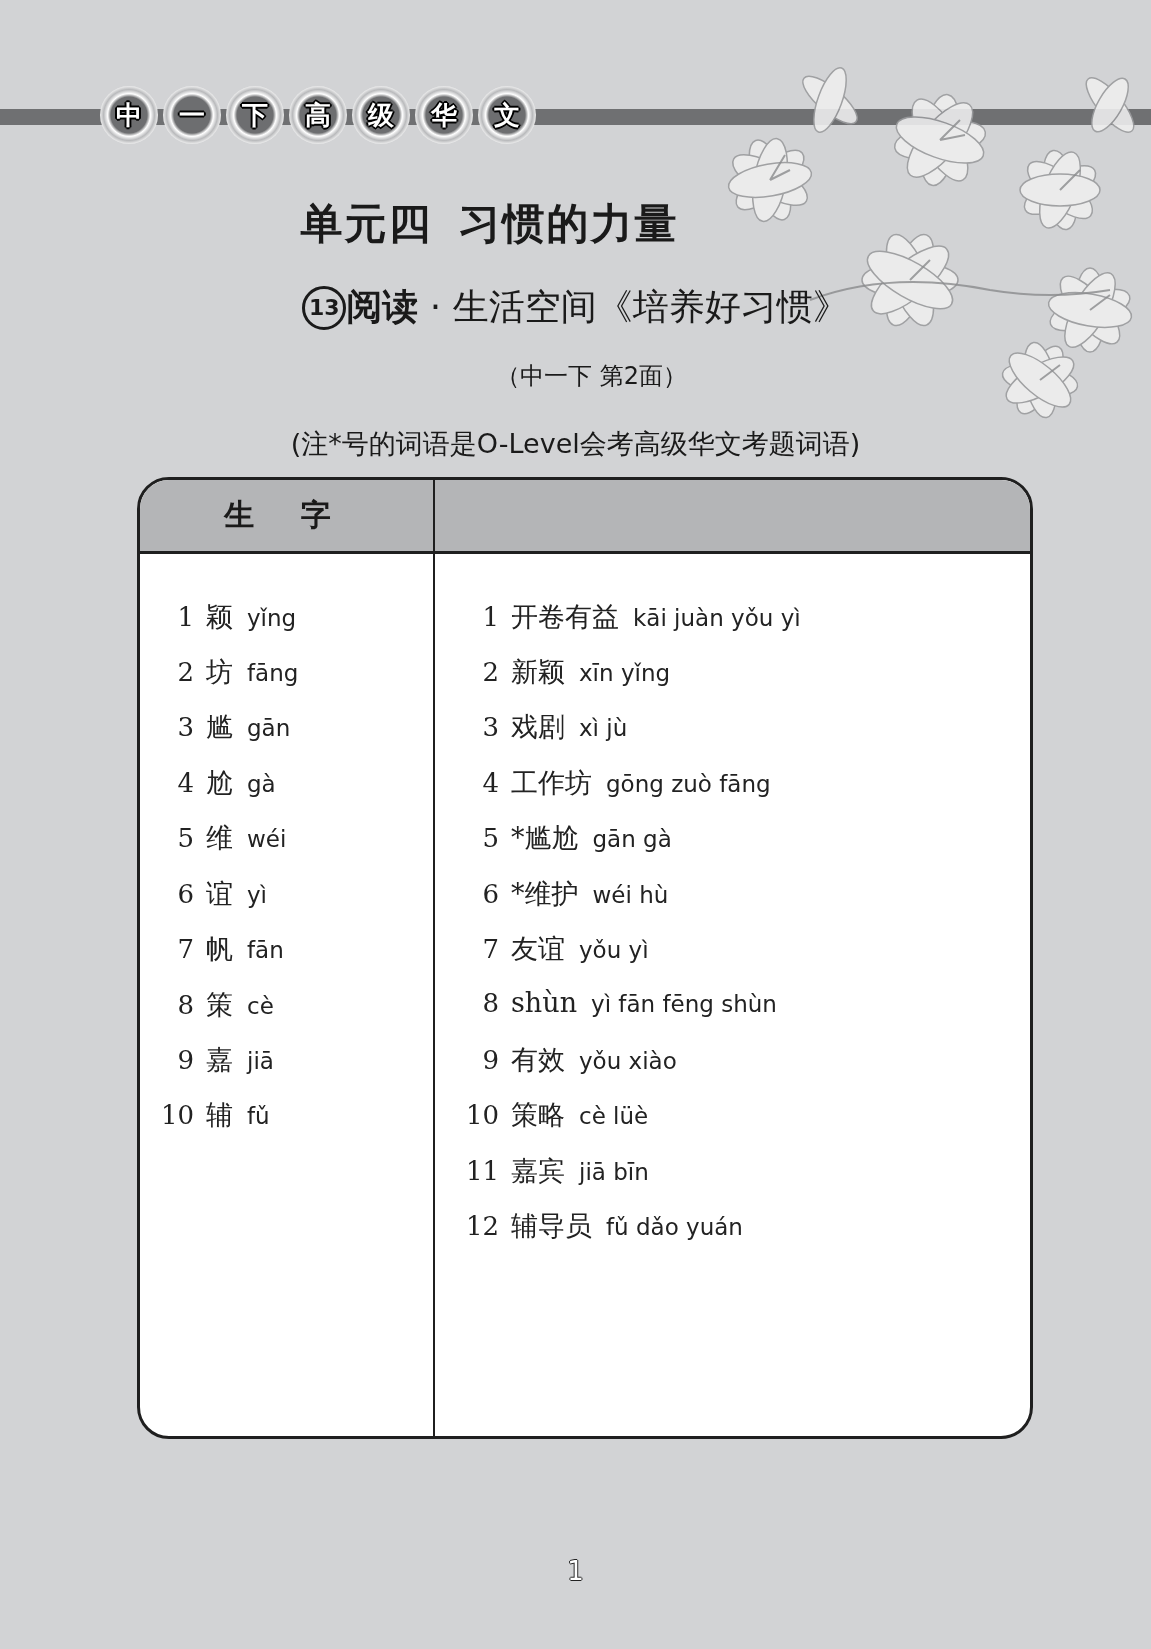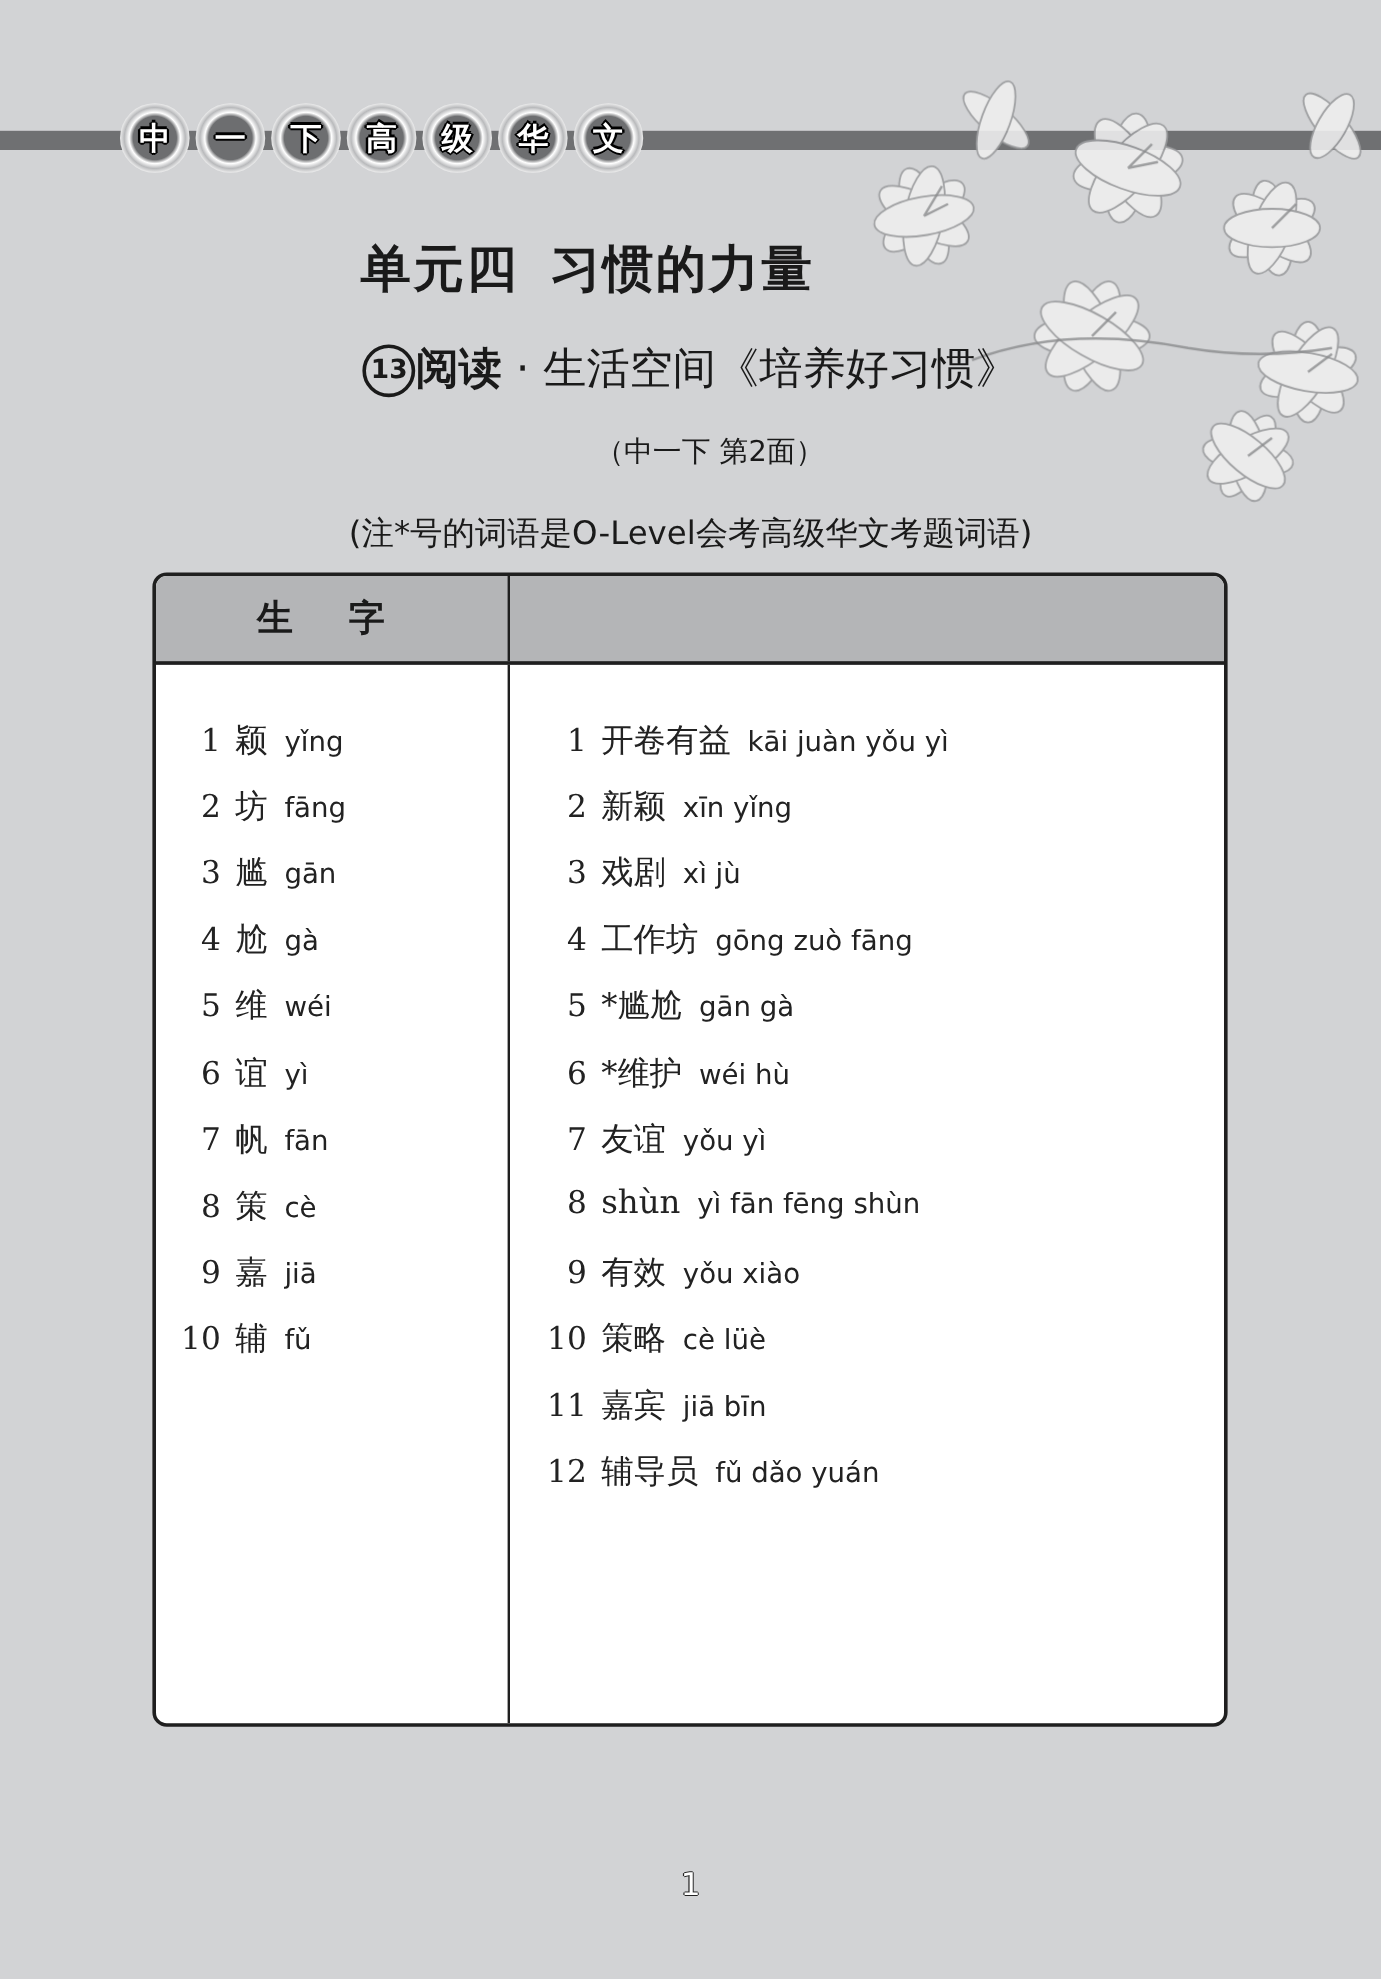--- a/index.html
+++ b/index.html
@@ -42,22 +42,22 @@
   .subtitle .bold { font-weight: bold; }
   .subtitle .light { font-weight: normal; }
   .pageref {
     position: absolute; left: 16px; width: 1151px; top: 360px; text-align: center; font-size: 24px;
   }
   .note {
     position: absolute; left: 0; width: 1151px; top: 426px; text-align: center; font-size: 27px;
     padding-left: 0;
   }
   .table {
-    position: absolute; left: 127px; top: 477px; width: 896px; height: 962px;
-    border: 3px solid #1f1f1f; border-radius: 12px; overflow: hidden; background: #ffffff;
+    position: absolute; left: 137px; top: 477px; width: 896px; height: 962px;
+    border: 3px solid #1f1f1f; border-radius: 32px; overflow: hidden; background: #ffffff;
     box-sizing: border-box;
   }
   .thead {
     display: flex; height: 71px; background: #b4b5b7; border-bottom: 3px solid #1f1f1f;
   }
   .th {
     display: flex; align-items: center; justify-content: center;
     font-size: 30px; font-weight: bold; letter-spacing: 18px; color: #1a1a1a;
   }
   .th.col1 { width: 293px; border-right: 2px solid #1f1f1f; }

